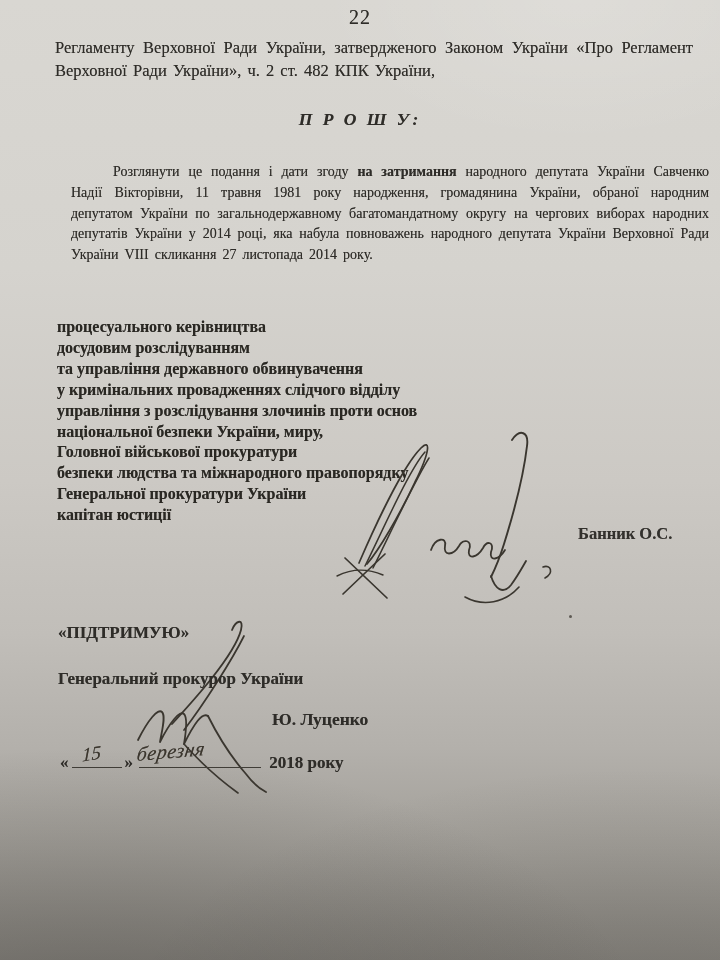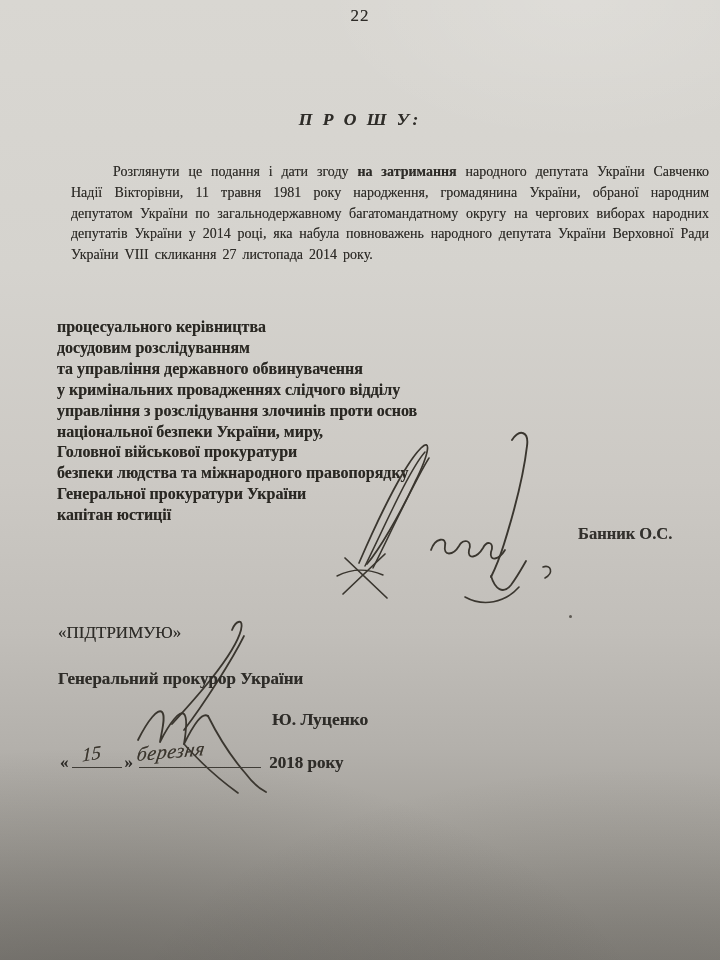--- a/index.html
+++ b/index.html
@@ -13,21 +13,21 @@
     background:
       radial-gradient(60% 25% at 80% 0%, rgba(255,255,255,0.14), rgba(255,255,255,0) 60%),
       radial-gradient(130% 55% at 12% 112%, rgba(45,43,40,0.38), rgba(45,43,40,0) 62%),
       radial-gradient(120% 50% at 88% 110%, rgba(50,48,44,0.25), rgba(50,48,44,0) 60%),
       linear-gradient(180deg, #d9d7d2 0%, #d5d3ce 28%, #ccc9c4 50%, #c1beb9 66%,
                       #b3b0ab 78%, #a29f99 88%, #918e88 96%, #8a8781 100%);
   }
   .txt { position: absolute; text-shadow: 0 0 0.6px rgba(46,44,40,0.55); }
   .page-number {
     top: 6px; left: 0; width: 720px; text-align: center;
-    font-size: 17px; letter-spacing: 1px;
+    font-size: 20px; letter-spacing: 1px;
   }
   .para-intro {
     left: 55px; top: 36px; width: 638px;
     font-size: 16.5px; line-height: 23px;
     text-align: justify; word-spacing: 2px; margin: 0;
   }
   .heading-proshu {
     top: 109px; left: 0; width: 720px; text-align: center;
     font-weight: bold; font-size: 17.5px; letter-spacing: 3px; font-style: italic;
   }
@@ -39,21 +39,21 @@
   .para-request .bold-inline { font-weight: bold; }
   .signatory-block {
     left: 57px; top: 317px;
     font-weight: bold; font-size: 16px; line-height: 20.9px;
     color: #2a2823;
   }
   .signatory-name {
     left: 578px; top: 524px;
     font-weight: bold; font-size: 16.5px; color: #33312d; text-align: right;
   }
-  .approve-word  { left: 58px; top: 623px; font-weight: normal; font-size: 17px; }
+  .approve-word  { left: 58px; top: 623px; font-weight: bold; font-size: 17px; }
   .approver-title{ left: 58px; top: 669px; font-weight: bold; font-size: 17px; }
   .approver-name { left: 272px; top: 709px; font-weight: bold; font-size: 17.5px; }
   .date-line {
     left: 60px; top: 749px;
     font-weight: bold; font-size: 17px; white-space: nowrap;
   }
   .blank-slot {
     display: inline-block; position: relative;
     border-bottom: 1.6px solid #403d37; vertical-align: baseline;
   }
@@ -81,20 +81,21 @@
     background: rgba(60,56,50,0.75);
   }
 </style>
 </head>
 <body>
 
 <div class="photo">
 
   <div class="txt page-number">22</div>
 
+  <p class="txt para-intro">Регламенту Верховної Ради України, затвердженого Законом України «Про Регламент Верховної Ради України», ч. 2 ст. 482 КПК України,</p>
 
   <div class="txt heading-proshu">П Р О Ш У:</div>
 
   <p class="txt para-request"><span>Розглянути це подання і дати згоду </span><span class="bold-inline">на затримання</span><span> народного депутата України Савченко Надії Вікторівни, 11 травня 1981 року народження, громадянина України, обраної народним депутатом України по загальнодержавному багатомандатному округу на чергових виборах народних депутатів України у 2014 році, яка набула повноважень народного депутата України Верховної Ради України VIII скликання 27 листопада 2014 року.</span></p>
 
   <div class="txt signatory-block">
     <div>процесуального керівництва</div>
     <div>досудовим розслідуванням</div>
     <div>та управління державного обвинувачення</div>
     <div>у кримінальних провадженнях слідчого відділу</div>

